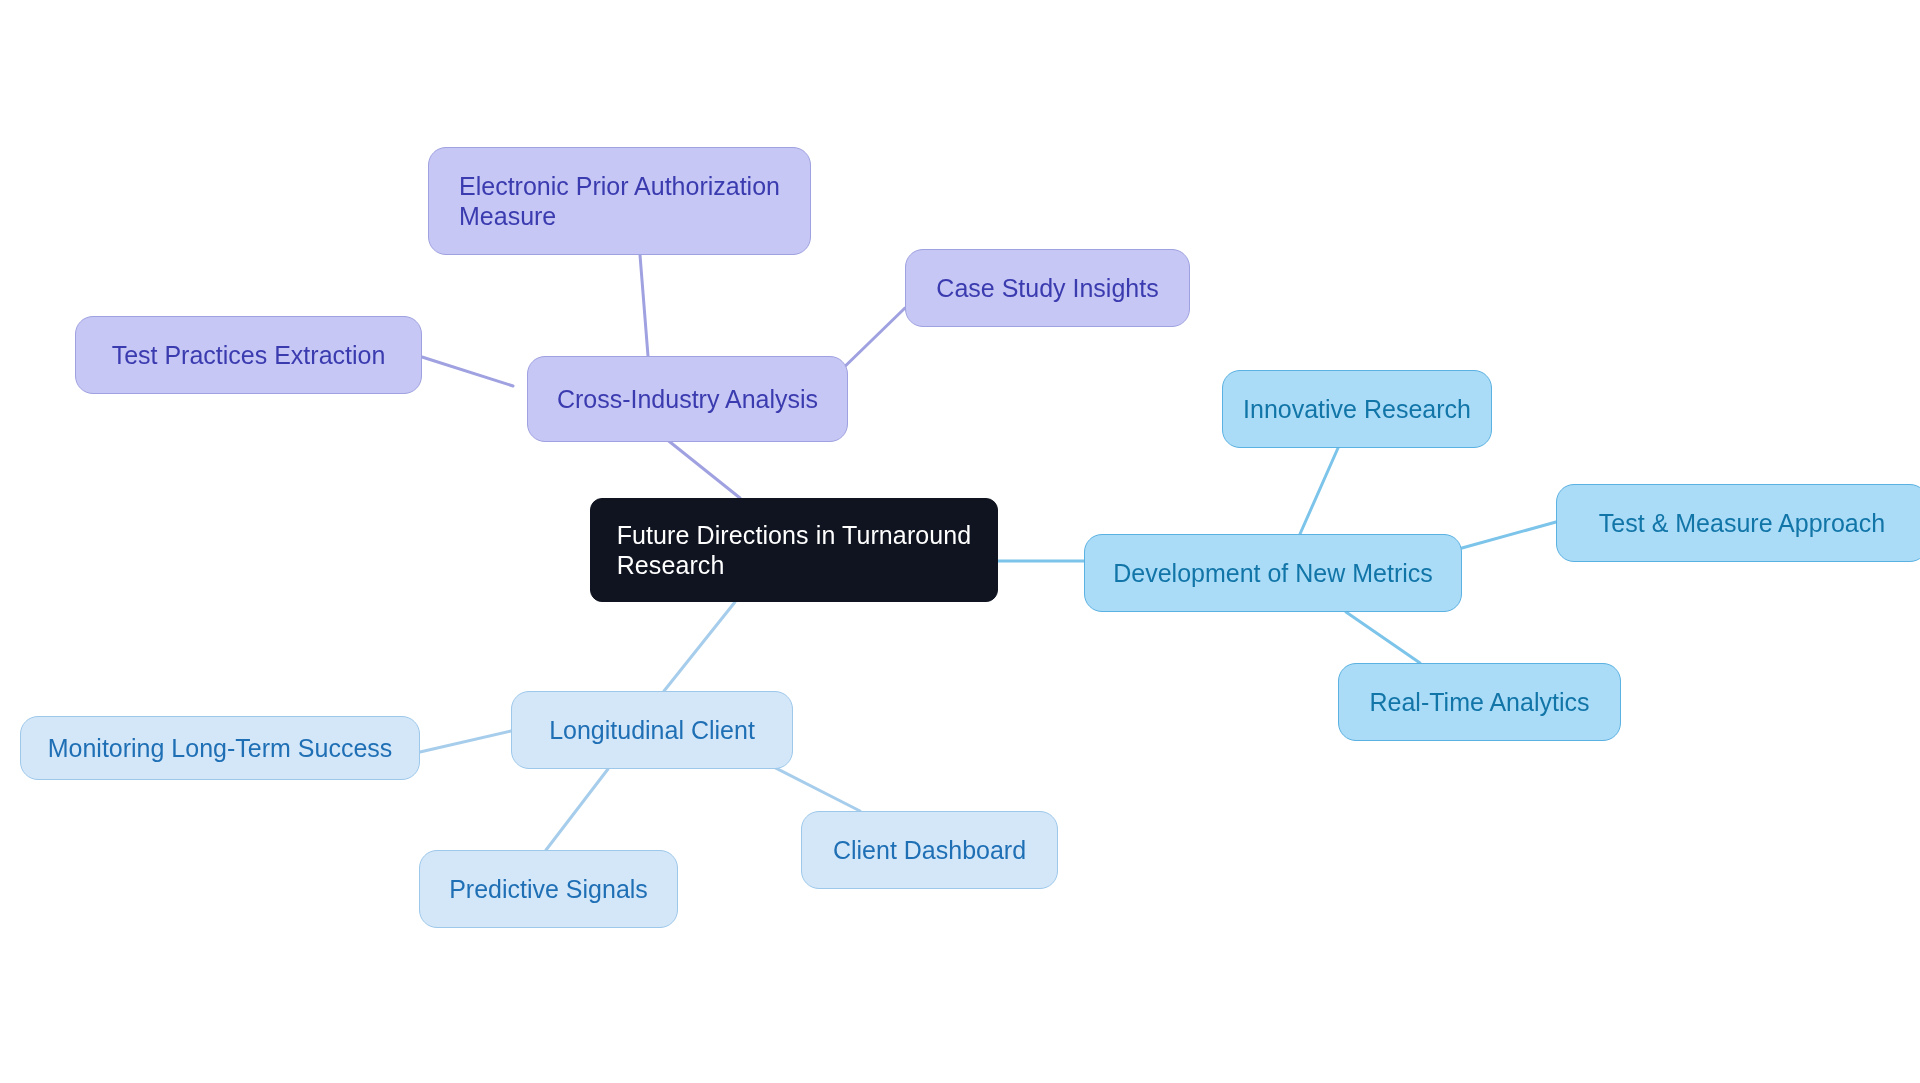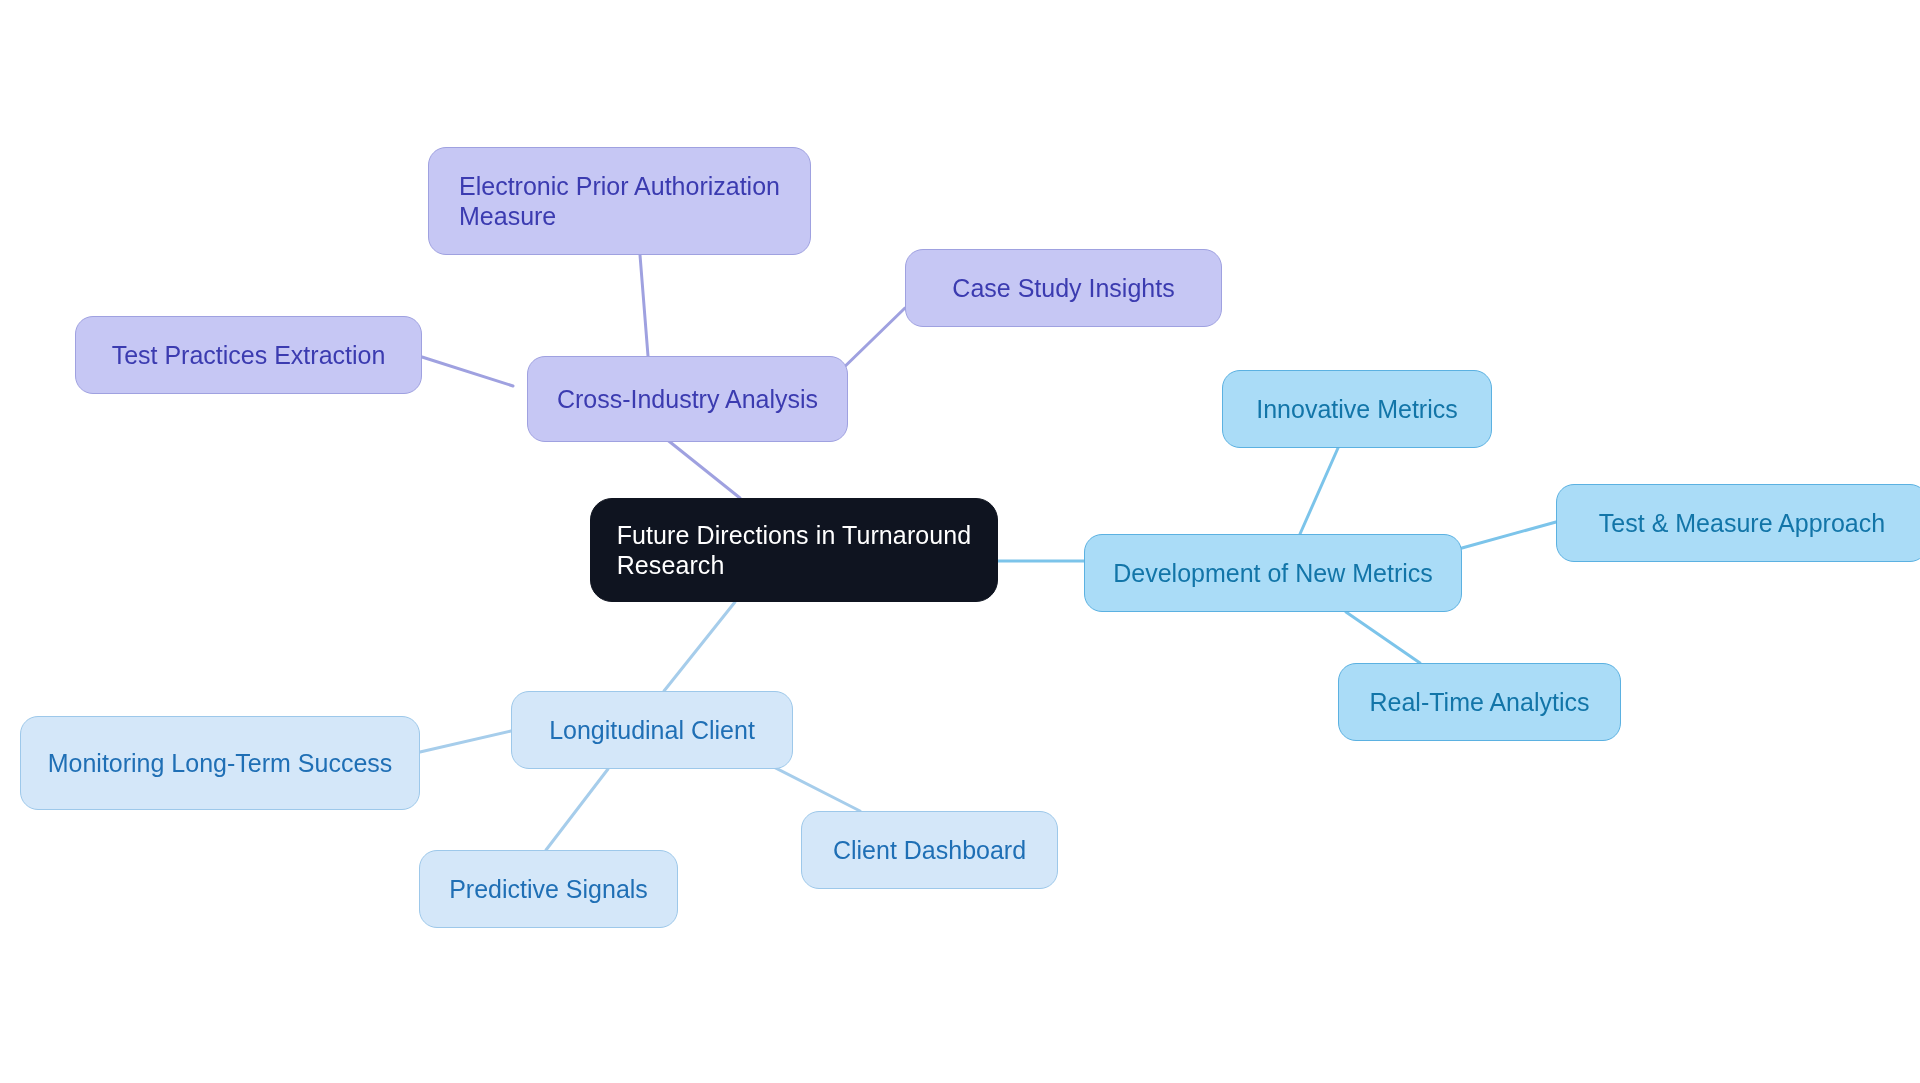--- a/index.html
+++ b/index.html
@@ -33,21 +33,21 @@
     justify-content: center;
     text-align: left;
     border-radius: 18px;
     border-style: solid;
     border-width: 1.5px;
     line-height: 1.22;
     padding: 6px 14px;
     white-space: pre-line;
   }
   .node-root {
-    border-radius: 22px;
+    border-radius: 12px;
     font-size: 25px;
     color: #ffffff;
     background: #0f1420;
     border-color: #0f1420;
     letter-spacing: 0.1px;
   }
   .node-purple {
     background: #c6c7f4;
     border-color: #9fa1e0;
     color: #3b3bb0;
@@ -84,23 +84,23 @@
       <line x1="608" y1="769" x2="546" y2="850" stroke="#a6cdeb" stroke-width="3" stroke-linecap="round"></line>
       <line x1="760" y1="760" x2="860" y2="811" stroke="#a6cdeb" stroke-width="3" stroke-linecap="round"></line>
     </svg>
   <div id="node-layer">
       <div class="node node-root" style="left: 590px; top: 498px; width: 408px; height: 104px;">Future Directions in Turnaround
 Research</div>
       <div class="node node-purple" style="left: 527px; top: 356px; width: 321px; height: 86px;">Cross-Industry Analysis</div>
       <div class="node node-purple" style="left: 428px; top: 147px; width: 383px; height: 108px;">Electronic Prior Authorization
 Measure</div>
       <div class="node node-purple" style="left: 75px; top: 316px; width: 347px; height: 78px;">Test Practices Extraction</div>
-      <div class="node node-purple" style="left: 905px; top: 249px; width: 317px; height: 78px;">Case Study Insights</div>
+      <div class="node node-purple" style="left: 905px; top: 249px; width: 285px; height: 78px;">Case Study Insights</div>
       <div class="node node-skyblue" style="left: 1084px; top: 534px; width: 378px; height: 78px;">Development of New Metrics</div>
-      <div class="node node-skyblue" style="left: 1222px; top: 370px; width: 270px; height: 78px;">Innovative Metrics</div>
+      <div class="node node-skyblue" style="left: 1222px; top: 370px; width: 270px; height: 78px;">Innovative Research</div>
       <div class="node node-skyblue" style="left: 1556px; top: 484px; width: 372px; height: 78px;">Test &amp; Measure Approach</div>
       <div class="node node-skyblue" style="left: 1338px; top: 663px; width: 283px; height: 78px;">Real-Time Analytics</div>
       <div class="node node-paleblue" style="left: 511px; top: 691px; width: 282px; height: 78px;">Longitudinal Client</div>
-      <div class="node node-paleblue" style="left: 20px; top: 716px; width: 400px; height: 94px;">Monitoring Long-Term Success</div>
+      <div class="node node-paleblue" style="left: 20px; top: 716px; width: 400px; height: 64px;">Monitoring Long-Term Success</div>
       <div class="node node-paleblue" style="left: 419px; top: 850px; width: 259px; height: 78px;">Predictive Signals</div>
       <div class="node node-paleblue" style="left: 801px; top: 811px; width: 257px; height: 78px;">Client Dashboard</div>
     </div>
 </div>
 
 </body></html>

